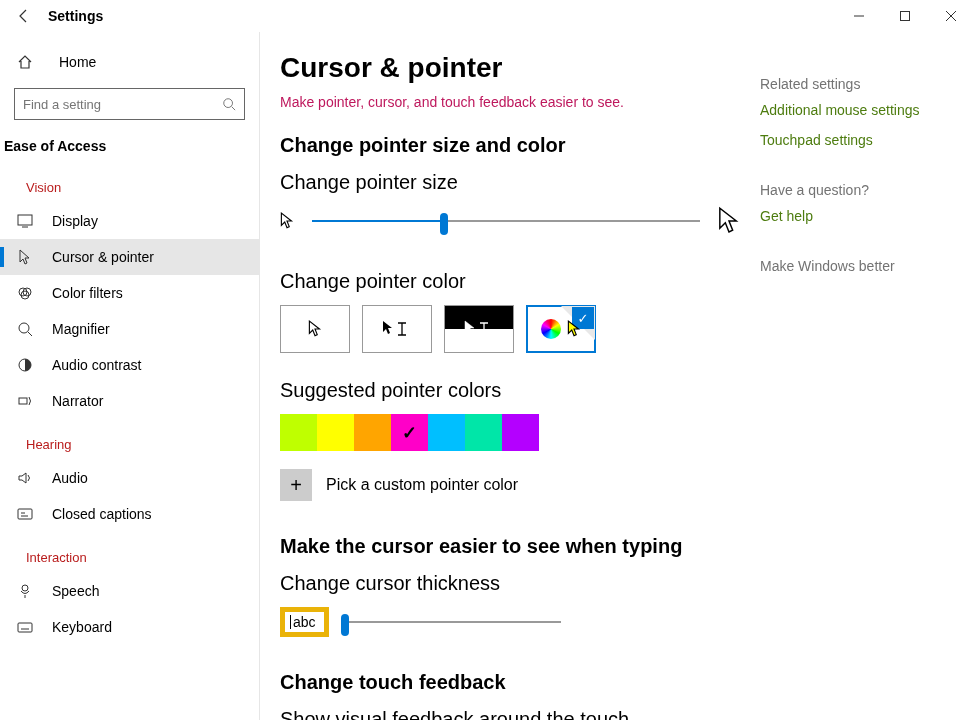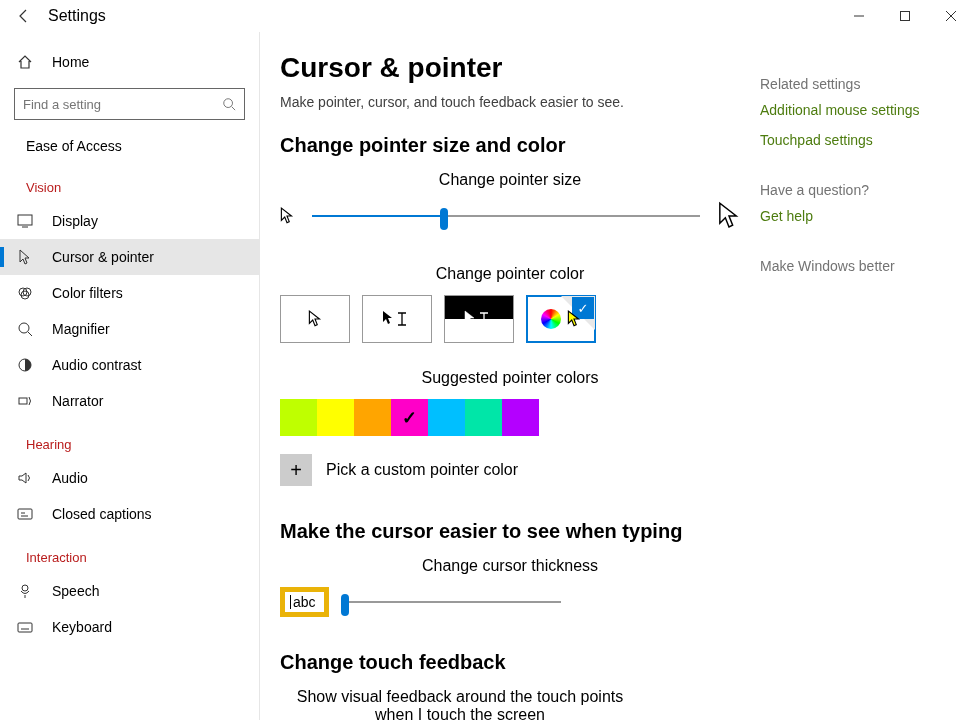--- a/index.html
+++ b/index.html
@@ -1,47 +1,47 @@
 <!DOCTYPE html>
 <html><head>
 <meta charset="utf-8">
 <style>
 * { box-sizing: border-box; margin: 0; padding: 0; font-family: "Segoe UI", Tahoma, sans-serif; }
 body { background: #fff; color: #000; width: 974px; height: 720px; overflow: hidden; position: relative; }
 
 
 .titlebar { height: 32px; display: flex; align-items: center; }
 .titlebar .back { width: 48px; height: 32px; display: flex; align-items: center; justify-content: center; }
-.titlebar .title { font-size: 16px; font-weight: 400; }
+.titlebar .title { font-size: 14px; font-weight: 700; }
 .titlebar .spacer { flex: 1; }
 .titlebar .sysbtn { width: 46px; height: 32px; display: flex; align-items: center; justify-content: center; }
 
 .layout { display: flex; height: calc(100% - 32px); }
 
 
 .sidebar { width: 260px; border-right: 1px solid #e6e6e6; display: flex; flex-direction: column; padding-top: 12px; overflow-y: auto; }
-.home-row { display: flex; align-items: center; padding: 10px 16px; gap: 18px; font-size: 14px; }
+.home-row { display: flex; align-items: center; padding: 10px 16px; gap: 25px; font-size: 14px; }
 .search-wrap { padding: 8px 14px 6px; }
 .search { display: flex; align-items: center; border: 1px solid #666; height: 32px; padding: 0 8px; }
 .search input { flex: 1; border: none; outline: none; font-size: 13px; background: transparent; }
-.section-title-bold { font-weight: 400; font-size: 14px; padding: 12px 26px 8px; }
+.section-title-bold { font-weight: 700; font-size: 14px; padding: 12px 4px 8px; }
 .section-title { color: #b91c1c; font-size: 13px; padding: 18px 26px 8px; }
 .nav-item { display: flex; align-items: center; padding: 10px 16px; gap: 18px; font-size: 14px; position: relative; cursor: default; }
 .nav-item.active { background: #e6e6e6; }
 .nav-item.active::before { content: ""; position: absolute; left: 0; top: 8px; bottom: 8px; width: 4px; background: #0078d4; }
 .nav-icon { width: 18px; display: flex; justify-content: center; }
 
 
 .main { flex: 1; padding: 20px 0 0 20px; display: flex; overflow-y: auto; }
 .content { width: 460px; }
 .rightcol { flex: 1; padding-left: 20px; padding-top: 24px; }
 h1.page-title { font-weight: 600; font-size: 28px; margin-bottom: 10px; }
-.page-desc { font-size: 14px; color: #404040; margin-bottom: 24px; }
+.page-desc { font-size: 14px; color: #be185d; margin-bottom: 24px; }
 h2.section-h { font-weight: 600; font-size: 20px; margin-bottom: 14px; }
-.label { font-size: 16px; margin-bottom: 12px; text-align: center; }
+.label { font-size: 20px; margin-bottom: 12px; }
 
 
 .size-row { display: flex; align-items: center; gap: 18px; margin-bottom: 34px; }
 .small-cursor { font-size: 14px; }
 .big-cursor { font-size: 28px; }
 .slider-wrap { position: relative; flex: 1; height: 20px; }
 .slider-track { position: absolute; top: 9px; left: 0; right: 0; height: 2px; background: #999; }
 .slider-fill { position: absolute; top: 9px; left: 0; height: 2px; background: #0078d4; }
 .slider-thumb { position: absolute; top: 2px; width: 8px; height: 22px; background: #0078d4; border-radius: 4px; margin-left: -4px; }
 

